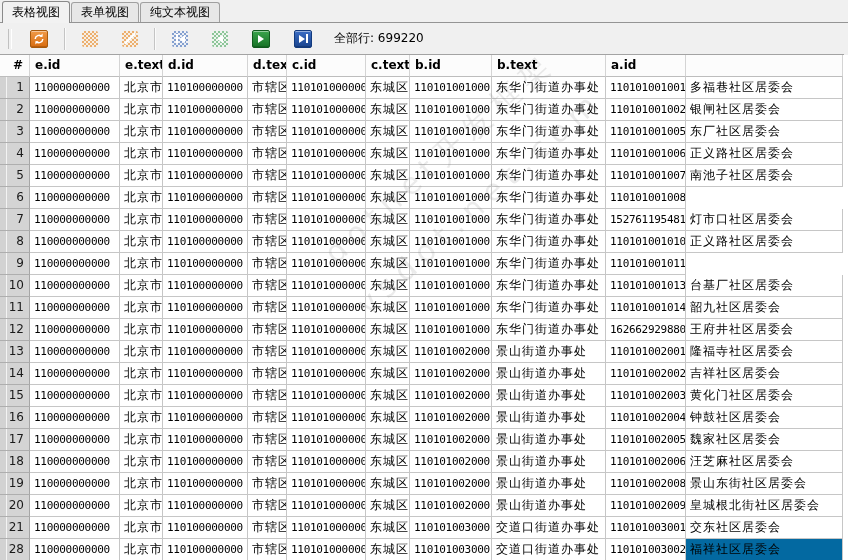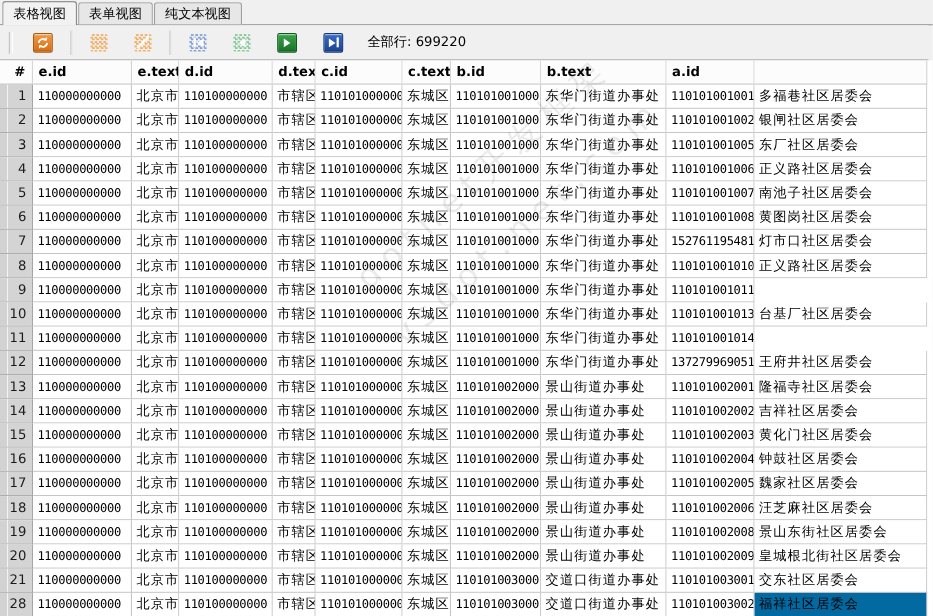--- a/index.html
+++ b/index.html
@@ -196,21 +196,20 @@
           <div class="gcell rownum">6</div>
           <div class="gcell num">110000000000</div>
           <div class="gcell cn">北京市</div>
           <div class="gcell num">110100000000</div>
           <div class="gcell cn">市辖区</div>
           <div class="gcell num">110101000000</div>
           <div class="gcell cn">东城区</div>
           <div class="gcell num">110101001000</div>
           <div class="gcell cn">东华门街道办事处</div>
           <div class="gcell num">110101001008</div>
-          <div class="gcell cn">黄图岗社区居委会</div>
           <div class="gcell gutter"></div>
         </div>
         <div class="grow">
           <div class="gcell rownum">7</div>
           <div class="gcell num">110000000000</div>
           <div class="gcell cn">北京市</div>
           <div class="gcell num">110100000000</div>
           <div class="gcell cn">市辖区</div>
           <div class="gcell num">110101000000</div>
           <div class="gcell cn">东城区</div>
@@ -265,33 +264,34 @@
           <div class="gcell rownum">11</div>
           <div class="gcell num">110000000000</div>
           <div class="gcell cn">北京市</div>
           <div class="gcell num">110100000000</div>
           <div class="gcell cn">市辖区</div>
           <div class="gcell num">110101000000</div>
           <div class="gcell cn">东城区</div>
           <div class="gcell num">110101001000</div>
           <div class="gcell cn">东华门街道办事处</div>
           <div class="gcell num">110101001014</div>
+          <div class="gcell cn">韶九社区居委会</div>
           <div class="gcell gutter"></div>
         </div>
         <div class="grow">
           <div class="gcell rownum">12</div>
           <div class="gcell num">110000000000</div>
           <div class="gcell cn">北京市</div>
           <div class="gcell num">110100000000</div>
           <div class="gcell cn">市辖区</div>
           <div class="gcell num">110101000000</div>
           <div class="gcell cn">东城区</div>
           <div class="gcell num">110101001000</div>
           <div class="gcell cn">东华门街道办事处</div>
-          <div class="gcell num">137279969051</div>
+          <div class="gcell num">162662929880</div>
           <div class="gcell cn">王府井社区居委会</div>
           <div class="gcell gutter"></div>
         </div>
         <div class="grow">
           <div class="gcell rownum">13</div>
           <div class="gcell num">110000000000</div>
           <div class="gcell cn">北京市</div>
           <div class="gcell num">110100000000</div>
           <div class="gcell cn">市辖区</div>
           <div class="gcell num">110101000000</div>

